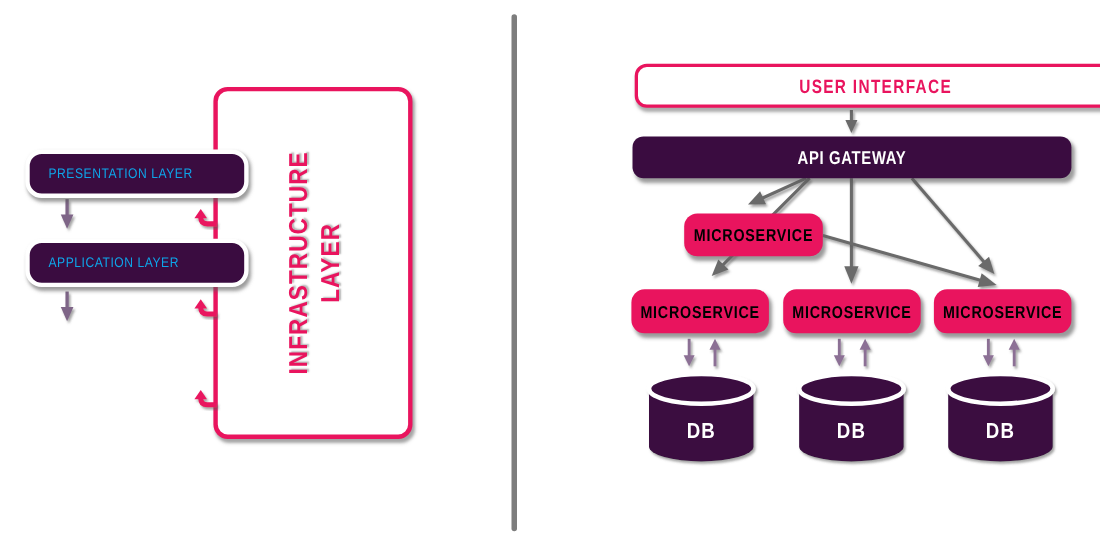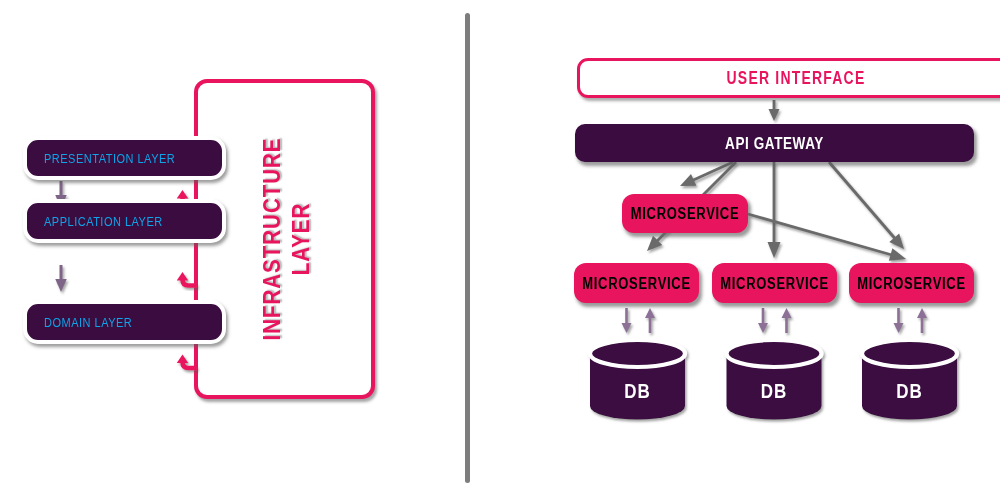--- a/index.html
+++ b/index.html
@@ -34,21 +34,21 @@
   }
   .layer-box{
     left:23px;width:203px;height:44px;
     background:var(--purple);border:4px solid #fff;border-radius:15px;
     box-shadow:2px 3px 3.5px rgba(90,90,90,.6);
     display:flex;align-items:center;
     color:#0ea5e9;font-weight:normal;font-size:11px;letter-spacing:.5px;
     padding-left:17px;white-space:nowrap;
   }
   #layer-presentation{top:136px;}
-  #layer-application{top:199px;}
+  #layer-application{top:217px;}
   #layer-domain{top:300px;}
 
   
   #divider{
     left:464.5px;top:13px;width:5px;height:470px;
     background:var(--divider-gray);border-radius:3px;
   }
 
   
   .r-label{display:flex;align-items:center;justify-content:center;font-weight:bold;white-space:nowrap;}
@@ -184,23 +184,20 @@
     <span>INFRASTRUCTURE</span>
     <span>LAYER</span>
   </div>
 
   <div class="abs layer-box" id="layer-presentation">
     <span>PRESENTATION LAYER</span>
   </div>
   <div class="abs layer-box" id="layer-application">
     <span>APPLICATION LAYER</span>
   </div>
-  <div class="abs layer-box" id="layer-domain">
-    <span>DOMAIN LAYER</span>
-  </div>
 
   <div class="abs" id="divider"></div>
 
   <div class="abs r-label" id="ui-box">
     <span>USER INTERFACE</span>
   </div>
   <div class="abs r-label" id="gateway-box">
     <span>API GATEWAY</span>
   </div>
   <div class="abs r-label ms-box" id="ms-orchestrator">

